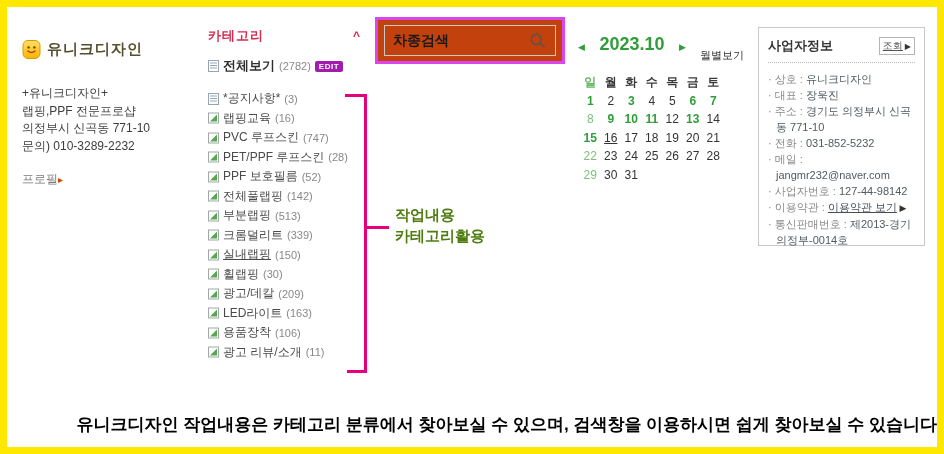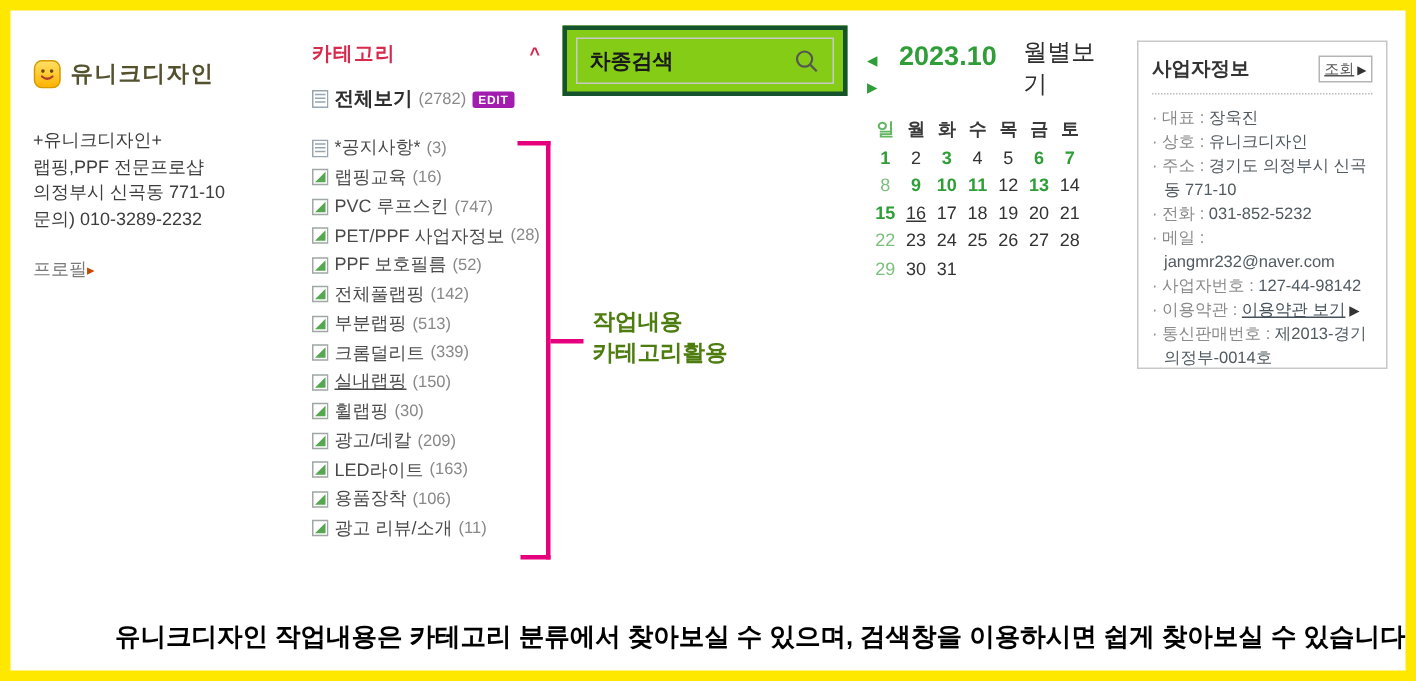--- a/index.html
+++ b/index.html
@@ -31,33 +31,33 @@
     padding:1px 4px; border-radius:2px; letter-spacing:0.5px; cursor:pointer; }
   .cat-list { margin-top:14px; }
   .cat-item { height:19.5px; display:flex; align-items:center; gap:4px; cursor:pointer; }
   .ico { width:11px; height:12px; flex:0 0 auto; display:inline-flex; }
   .cat-label { font-size:12px; color:#4a4a4a; white-space:nowrap; }
   .cat-label.u { text-decoration:underline; }
   .cat-count { font-size:11px; color:#888; }
 
   
   .search-anno { position:absolute; left:368px; top:10px; width:190px; height:47px;
-    border:3px solid #14532d; background:#84cc16; padding:5px 6px; }
+    border:3px solid #d946ef; background:#c2410c; padding:5px 6px; }
   .search-box { width:100%; height:100%; border:1px solid #c9c9c9; display:flex;
     align-items:center; padding:0 8px; gap:6px; }
   .search-input { flex:1; border:none; outline:none; font-size:14px; font-weight:bold;
     color:#1a1a1a; font-family:inherit; width:110px; background:transparent; }
   .search-mag { display:inline-flex; cursor:pointer; }
 
   
   .calendar { position:absolute; left:571px; top:18px; width:168px; }
   .cal-header { display:flex; justify-content:space-between; align-items:center; width:166px; }
   .cal-nav { font-size:9px; color:#2f9e38; cursor:pointer; }
   .cal-title { font-size:18px; font-weight:bold; color:#2f9e38; margin:0 10px; }
-  .cal-monthly { font-size:16px; color:#2e2e2e; cursor:pointer; }
+  .cal-monthly { font-size:11px; color:#2e2e2e; cursor:pointer;margin-top:23px; }
   .cal-grid { margin-top:10px; margin-left:2px; display:grid;
     grid-template-columns:repeat(7, 20.5px); grid-auto-rows:18.5px; }
   .dow, .day { font-size:12px; text-align:center; line-height:18.5px; }
   .dow { font-weight:bold; color:#3a3a3a; }
   .dow-sun { color:#63b663; }
   .day { color:#333; cursor:pointer; }
   .day-sun { color:#7cc07c; }
   .day-post { color:#2f9e38; font-weight:bold; }
   .day-today { color:#333; text-decoration:underline; }
 
@@ -173,21 +173,21 @@
           <span class="cat-label">PVC 루프스킨</span>
           <span class="cat-count">(747)</span>
         </div>
         <div class="cat-item">
           <span class="ico">
             <svg width="11" height="12" viewBox="0 0 11 12">
               <rect x="0.5" y="1" width="10" height="10" fill="#fff" stroke="#9fa8a3"></rect>
               <path d="M2 9.5 L9 9.5 L9 2.5 Z" fill="#55a84f"></path>
             </svg>
           </span>
-          <span class="cat-label">PET/PPF 사업자정보</span>
+          <span class="cat-label">PET/PPF 루프스킨</span>
           <span class="cat-count">(28)</span>
         </div>
         <div class="cat-item">
           <span class="ico">
             <svg width="11" height="12" viewBox="0 0 11 12">
               <rect x="0.5" y="1" width="10" height="10" fill="#fff" stroke="#9fa8a3"></rect>
               <path d="M2 9.5 L9 9.5 L9 2.5 Z" fill="#55a84f"></path>
             </svg>
           </span>
           <span class="cat-label">PPF 보호필름</span>
@@ -352,22 +352,22 @@
   <div class="bizbox">
     <div class="biz-header">
       <span class="biz-title">사업자정보</span>
       <span class="biz-lookup">
         <span class="lbl">조회</span>
         <span class="arr">▶</span>
       </span>
     </div>
     <div class="biz-divider"></div>
     <div id="biz-list">
+        <div class="biz-row"><span class="biz-label">· 상호 : </span><span class="biz-value">유니크디자인</span></div>
         <div class="biz-row"><span class="biz-label">· 대표 : </span><span class="biz-value">장욱진</span></div>
-        <div class="biz-row"><span class="biz-label">· 상호 : </span><span class="biz-value">유니크디자인</span></div>
         <div class="biz-row"><span class="biz-label">· 주소 : </span><span class="biz-value">경기도 의정부시 신곡동 771-10</span></div>
         <div class="biz-row"><span class="biz-label">· 전화 : </span><span class="biz-value">031-852-5232</span></div>
         <div class="biz-row"><span class="biz-label">· 메일 : </span><span class="biz-value">jangmr232@naver.com</span></div>
         <div class="biz-row"><span class="biz-label">· 사업자번호 : </span><span class="biz-value">127-44-98142</span></div>
         <div class="biz-row"><span class="biz-label">· 이용약관 : </span><span class="biz-value u">이용약관 보기</span><span class="biz-arr"> ▶</span></div>
         <div class="biz-row"><span class="biz-label">· 통신판매번호 : </span><span class="biz-value">제2013-경기의정부-0014호</span></div>
       </div>
   </div>
 
   <div class="bracket-v"></div>

